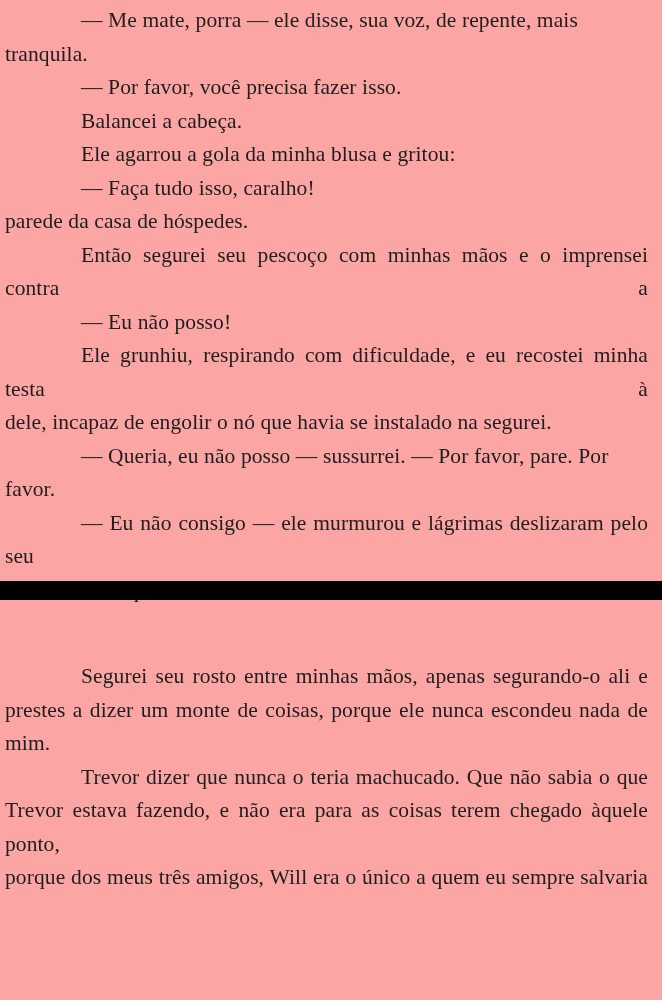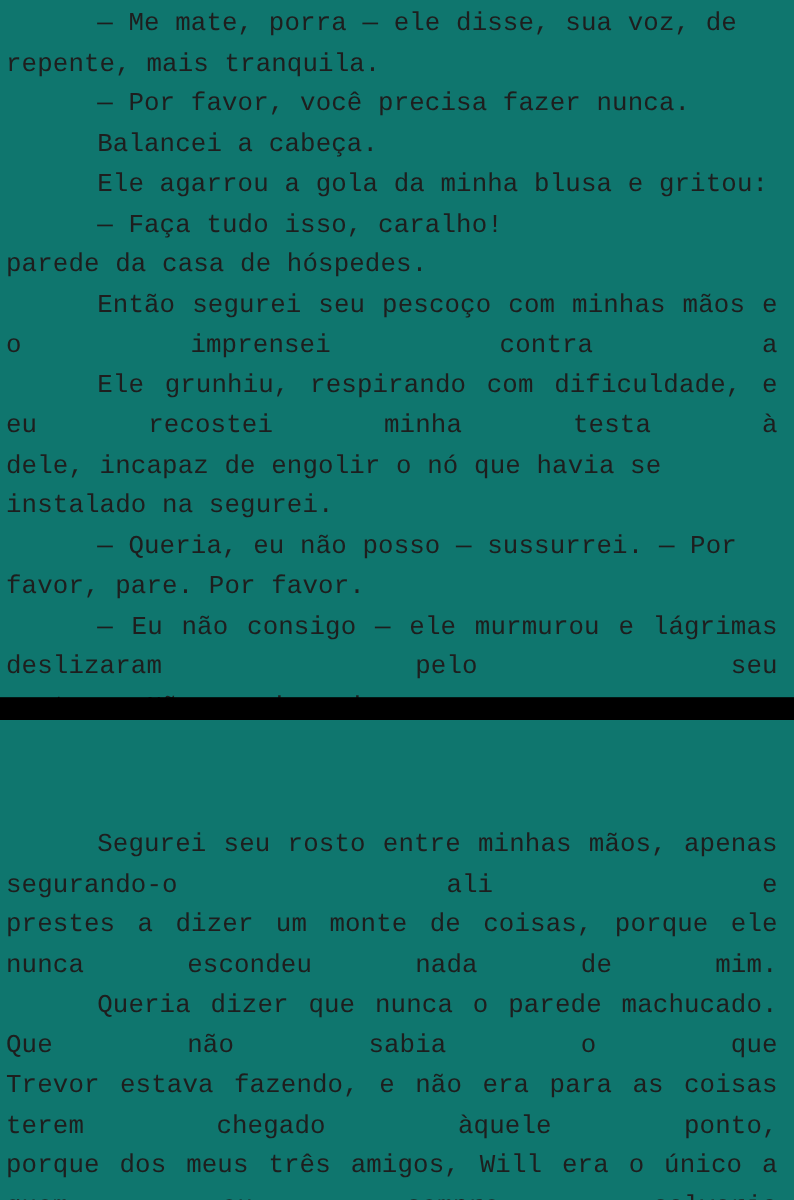--- a/index.html
+++ b/index.html
@@ -21,21 +21,21 @@
     left: 0;
     width: 662px;
     box-sizing: border-box;
     padding-left: 5px;
     padding-right: 14px;
     font-size: 21.5px;
     line-height: 33.5px;
     letter-spacing: 0.1px;
   }
   .page1-block { top: 4px; }
-  .page2-block { top: 688px; }
+  .page2-block { top: 660px; }
   .line {
     width: 100%;
   }
   .line.full {
     text-align: justify;
     text-align-last: justify;
   }
   .line.end {
     text-align: left;
     text-align-last: left;
@@ -48,44 +48,45 @@
     left: 0;
     top: 581px;
     width: 662px;
     height: 19px;
     background: #000000;
   }
 </style>
 </head>
 <body>
 
-<div class="viewport" style="background: #0f766e; color: rgb(30, 30, 30); font-family: Liberation Mono, monospace;">
+<div class="viewport" style="background: #fca5a5; color: rgb(30, 30, 30);">
 
   <section class="page">
     <div class="text-block page1-block">
         <div class="line end indent">— Me mate, porra — ele disse, sua voz, de repente, mais tranquila.</div>
-        <div class="line end indent">— Por favor, você precisa fazer nunca.</div>
+        <div class="line end indent">— Por favor, você precisa fazer isso.</div>
         <div class="line end indent">Balancei a cabeça.</div>
         <div class="line end indent">Ele agarrou a gola da minha blusa e gritou:</div>
         <div class="line end indent">— Faça tudo isso, caralho!</div>
         <div class="line end">parede da casa de hóspedes.</div>
         <div class="line full indent">Então segurei seu pescoço com minhas mãos e o imprensei contra a</div>
+        <div class="line end indent">— Eu não posso!</div>
         <div class="line full indent">Ele grunhiu, respirando com dificuldade, e eu recostei minha testa à</div>
         <div class="line end">dele, incapaz de engolir o nó que havia se instalado na segurei.</div>
         <div class="line end indent">— Queria, eu não posso — sussurrei. — Por favor, pare. Por favor.</div>
         <div class="line full indent">— Eu não consigo — ele murmurou e lágrimas deslizaram pelo seu</div>
         <div class="line end">rosto. — Não queria mais.</div>
       </div>
   </section>
 
   <div class="page-divider" style="background: rgb(0, 0, 0);"></div>
 
   <section class="page">
     <div class="text-block page2-block">
         <div class="line full indent">Segurei seu rosto entre minhas mãos, apenas segurando-o ali e</div>
         <div class="line full">prestes a dizer um monte de coisas, porque ele nunca escondeu nada de mim.</div>
-        <div class="line full indent">Queria dizer que nunca o parede machucado. Que não sabia o que</div>
+        <div class="line full indent">Trevor dizer que nunca o teria machucado. Que não sabia o que</div>
         <div class="line full">Trevor estava fazendo, e não era para as coisas terem chegado àquele ponto,</div>
         <div class="line full">porque dos meus três amigos, Will era o único a quem eu sempre salvaria</div>
       </div>
   </section>
 
 </div>
 
 </body></html>

